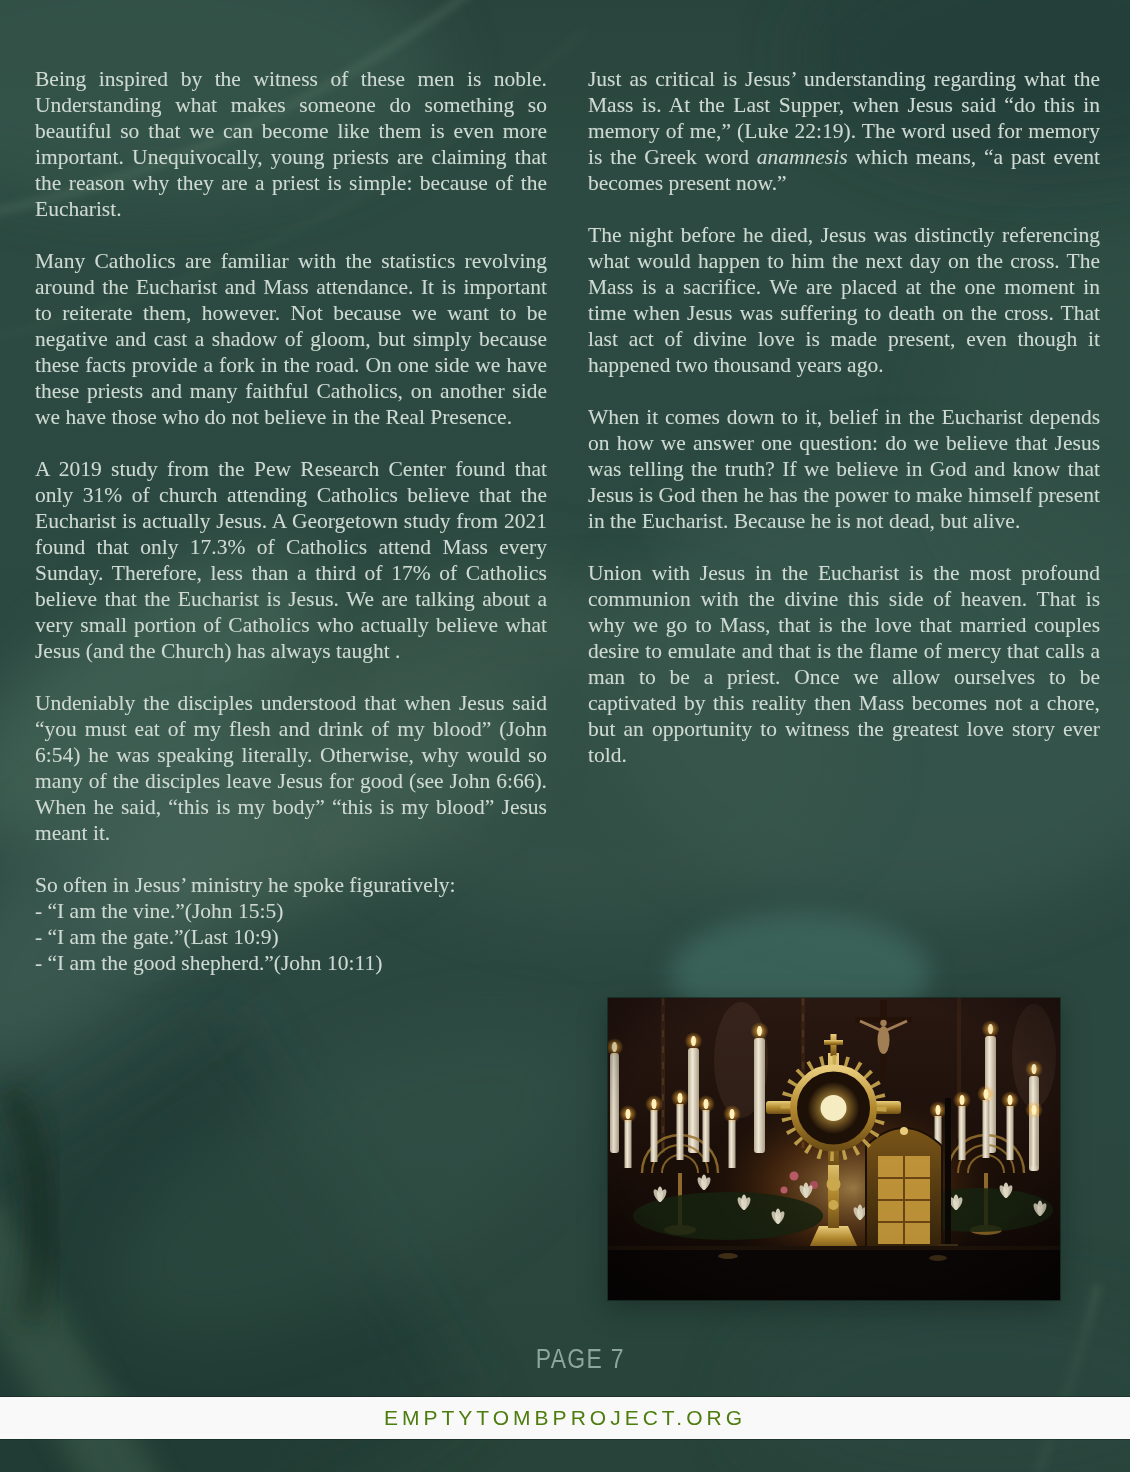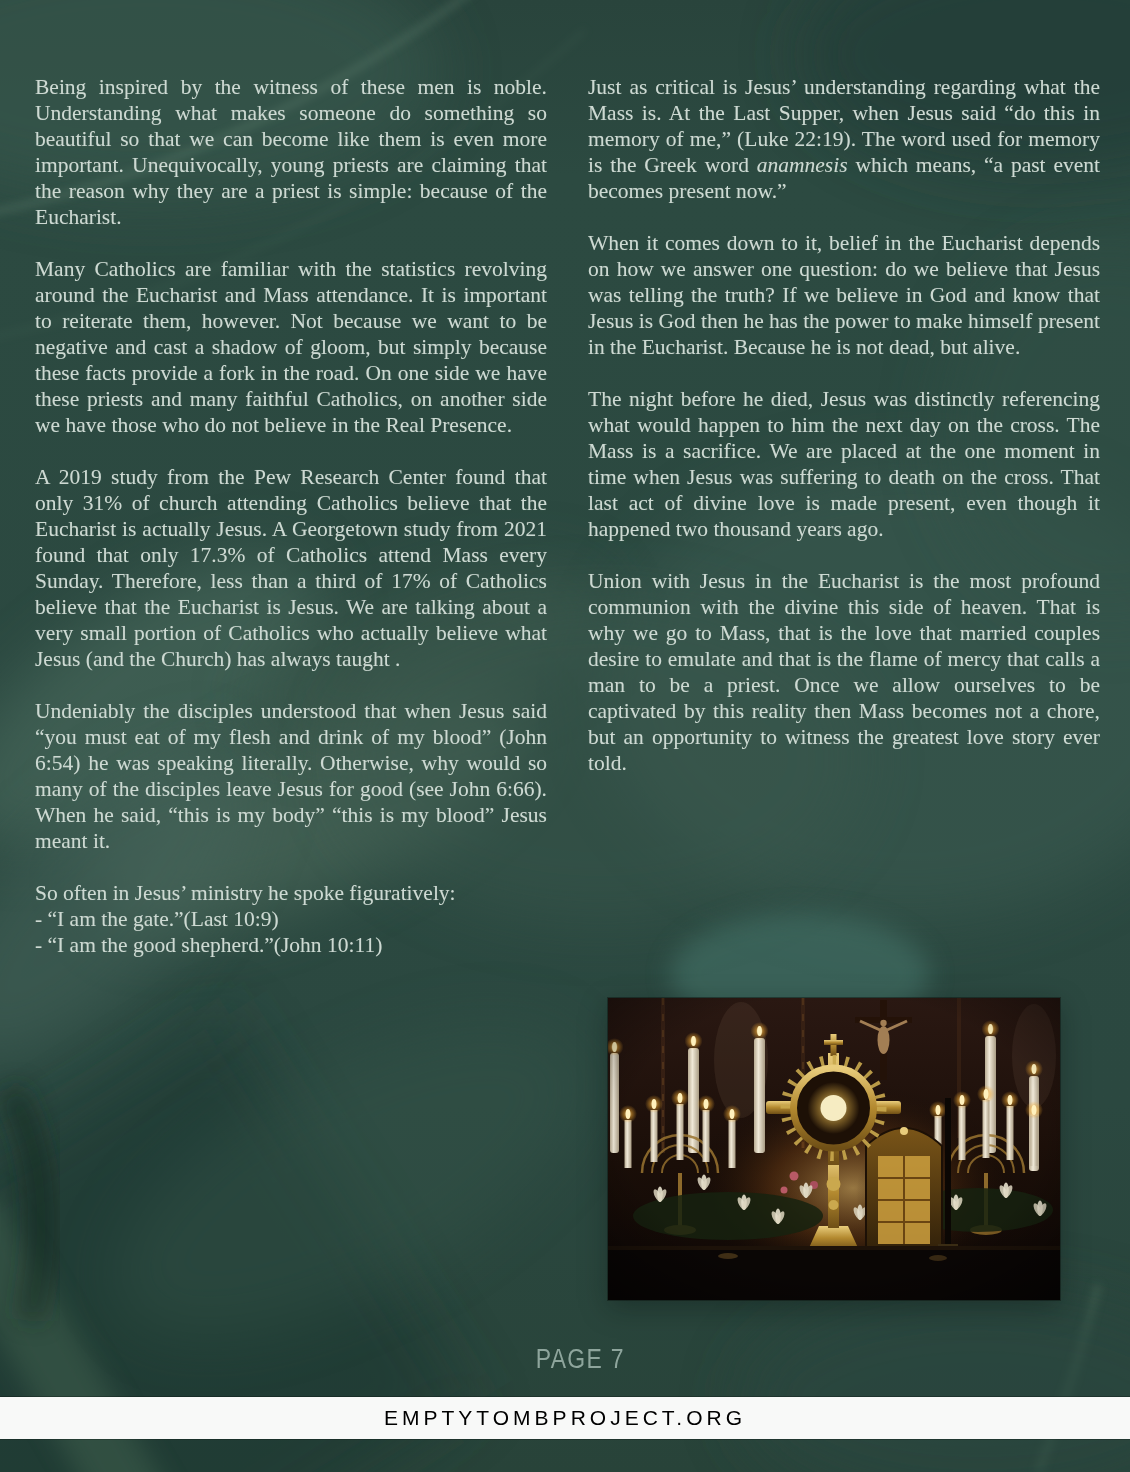--- a/index.html
+++ b/index.html
@@ -14,21 +14,21 @@
   .content{position:absolute;inset:0;}
   .col{
     position:absolute;top:58px;width:512px;
     font-size:21.5px;line-height:26px;
     color:#cdd9d2;
     text-align:justify;
     text-shadow:0 0 1px rgba(205,217,210,.28);
   }
   .col-left{left:35px;}
   .col-right{left:588px;}
-  .col p{margin:16px 0 26px 0;}
+  .col p{margin:8px 0 26px 0;}
   .col p:last-child{margin-bottom:0;}
   .fig-line{display:block;}
   em{}
   .photo{
     position:absolute;left:608px;top:998px;width:452px;height:302px;
     box-shadow:0 0 0 1px rgba(10,20,16,.45), 0 8px 26px rgba(8,16,13,.35);
     overflow:hidden;
   }
   .photo svg{display:block;width:100%;height:100%;}
   .page-label{
@@ -42,21 +42,21 @@
   .page-label span{display:inline-block;transform:scaleX(.85);transform-origin:center;}
   .footer-bar{
     position:absolute;left:0;top:1397px;width:100%;height:42px;
     background:#f8f9f8;
     display:flex;align-items:center;justify-content:center;
     box-shadow:0 -1px 0 rgba(0,0,0,.25), 0 1px 0 rgba(0,0,0,.2);
   }
   .footer-bar span{
     font-family:"Liberation Sans", sans-serif;
     font-size:21px;letter-spacing:4px;
-    color:#000000;
+    color:#4d7c0f;
   }
 </style>
 </head>
 <body>
 
 <div class="page">
 
   <svg class="bgsvg" viewBox="0 0 1130 1472" preserveAspectRatio="none" aria-hidden="true">
     <defs>
       <linearGradient id="baseg" x1="0" y1="0" x2="0" y2="1">
@@ -105,29 +105,30 @@
 
   <div class="content">
 
     <div class="col col-left">
       <p>Being inspired by the witness of these men is noble. Understanding what makes someone do something so beautiful so that we can become like them is even more important. Unequivocally, young priests are claiming that the reason why they are a priest is simple: because of the Eucharist.</p>
       <p>Many Catholics are familiar with the statistics revolving around the Eucharist and Mass attendance. It is important to reiterate them, however. Not because we want to be negative and cast a shadow of gloom, but simply because these facts provide a fork in the road. On one side we have these priests and many faithful Catholics, on another side we have those who do not believe in the Real Presence.</p>
       <p>A 2019 study from the Pew Research Center found that only 31% of church attending Catholics believe that the Eucharist is actually Jesus. A Georgetown study from 2021 found that only 17.3% of Catholics attend Mass every Sunday. Therefore, less than a third of 17% of Catholics believe that the Eucharist is Jesus. We are talking about a very small portion of Catholics who actually believe what Jesus (and the Church) has always taught .</p>
       <p>Undeniably the disciples understood that when Jesus said “you must eat of my flesh and drink of my blood” (John 6:54) he was speaking literally. Otherwise, why would so many of the disciples leave Jesus for good (see John 6:66). When he said, “this is my body” “this is my blood” Jesus meant it.</p>
       <p>
         <span class="fig-line">So often in Jesus’ ministry he spoke figuratively:</span>
+        <span class="fig-line">- “I am the vine.”(John 15:5)</span>
         <span class="fig-line">- “I am the gate.”(Last 10:9)</span>
         <span class="fig-line">- “I am the good shepherd.”(John 10:11)</span>
       </p>
     </div>
 
     <div class="col col-right">
       <p><span>Just as critical is Jesus’ understanding regarding what the Mass is. At the Last Supper, when Jesus said “do this in memory of me,” (Luke 22:19). The word used for memory is the Greek word </span><em>anamnesis</em><span> which means, “a past event becomes present now.”</span></p>
+      <p>The night before he died, Jesus was distinctly referencing what would happen to him the next day on the cross. The Mass is a sacrifice. We are placed at the one moment in time when Jesus was suffering to death on the cross. That last act of divine love is made present, even though it happened two thousand years ago.</p>
       <p>When it comes down to it, belief in the Eucharist depends on how we answer one question: do we believe that Jesus was telling the truth? If we believe in God and know that Jesus is God then he has the power to make himself present in the Eucharist. Because he is not dead, but alive.</p>
-      <p>The night before he died, Jesus was distinctly referencing what would happen to him the next day on the cross. The Mass is a sacrifice. We are placed at the one moment in time when Jesus was suffering to death on the cross. That last act of divine love is made present, even though it happened two thousand years ago.</p>
       <p>Union with Jesus in the Eucharist is the most profound communion with the divine this side of heaven. That is why we go to Mass, that is the love that married couples desire to emulate and that is the flame of mercy that calls a man to be a priest. Once we allow ourselves to be captivated by this reality then Mass becomes not a chore, but an opportunity to witness the greatest love story ever told.</p>
     </div>
 
     <div class="photo">
       <svg viewBox="0 0 452 302" preserveAspectRatio="none" aria-hidden="true">
         <defs>
           <linearGradient id="pbg" x1="0" y1="0" x2="0" y2="1">
             <stop offset="0" stop-color="#2a1812"></stop>
             <stop offset="0.55" stop-color="#1a0e08"></stop>
             <stop offset="1" stop-color="#0e0705"></stop>

